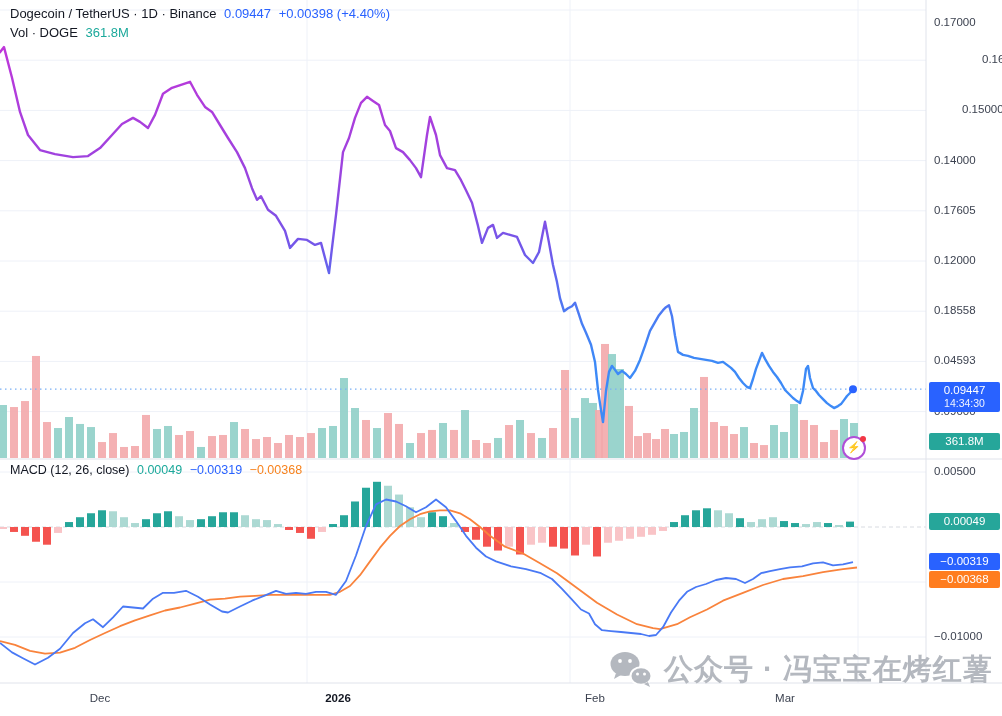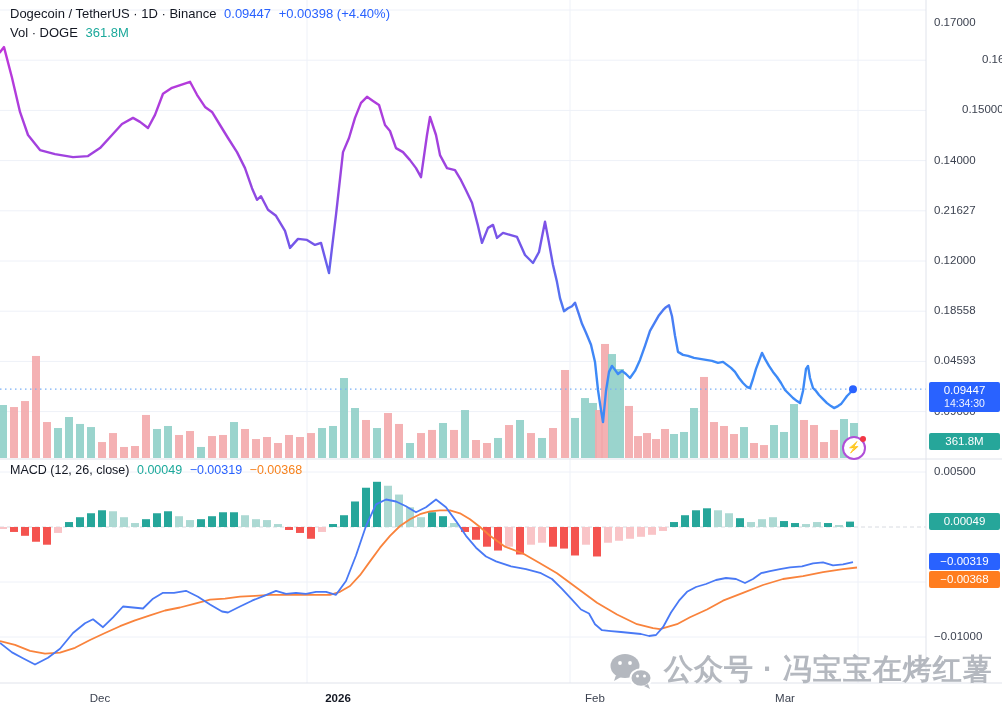--- a/index.html
+++ b/index.html
@@ -14,21 +14,21 @@
   .axis-label{position:absolute;left:934px;font-size:11.5px;color:#3c4250;z-index:3;}
   .time-label{position:absolute;top:692px;font-size:11.5px;color:#3c4250;transform:translateX(-50%);z-index:3;}
   .time-label.bold{font-weight:bold;color:#131722;}
   .badge{position:absolute;left:929px;width:71px;border-radius:2px;color:#fff;font-size:11.5px;
     text-align:center;z-index:6;padding:2px 0;line-height:13px;}
   .badge .sub{font-size:10.5px;opacity:.92;}
   #lightning-btn{position:absolute;width:20px;height:20px;border-radius:50%;
     border:2px solid #b04fd8;background:#fff;z-index:7;text-align:center;line-height:19px;
     font-size:11px;color:#131722;cursor:pointer;}
   #lightning-btn .reddot{position:absolute;right:-2px;top:-2px;width:6px;height:6px;border-radius:50%;background:#f23645;}
-  #watermark{position:absolute;left:608px;top:650px;display:flex;align-items:flex-end;gap:10px;
+  #watermark{position:absolute;left:608px;top:650px;display:flex;align-items:flex-start;gap:10px;
     color:#b4b8bf;z-index:8;}
   #watermark .wm-text{font-size:29px;font-weight:600;letter-spacing:1px;}
 </style>
 </head>
 <body>
 
 <div id="chart-root">
   <svg id="plot" width="1002" height="716">
     <defs>
       <linearGradient id="priceGrad" gradientUnits="userSpaceOnUse" x1="0" y1="40" x2="0" y2="420">
@@ -253,21 +253,21 @@
     <span class="teal">0.00049</span>
     <span class="blue">−0.00319</span>
     <span class="orange">−0.00368</span>
   </div>
 
   <div id="price-axis">
       <div class="axis-label" style="top: 16px;">0.17000</div>
       <div class="axis-label" style="top: 53.2px; padding-left: 48px;">0.16000</div>
       <div class="axis-label" style="top: 103.4px; margin-left: 28px;">0.15000</div>
       <div class="axis-label" style="top: 153.6px;">0.14000</div>
-      <div class="axis-label" style="top: 203.8px;">0.21627</div>
+      <div class="axis-label" style="top: 203.8px;">0.17605</div>
       <div class="axis-label" style="top: 254px;">0.12000</div>
       <div class="axis-label" style="top: 304.2px;">0.18558</div>
       <div class="axis-label" style="top: 354.4px;">0.04593</div>
       <div class="axis-label" style="top: 404.6px;">0.09000</div>
     </div>
   <div id="macd-axis">
       <div class="axis-label" style="top: 465px;">0.00500</div>
       <div class="axis-label" style="top: 520px;">0.00000</div>
       <div class="axis-label" style="top: 630px;">−0.01000</div>
     </div>

